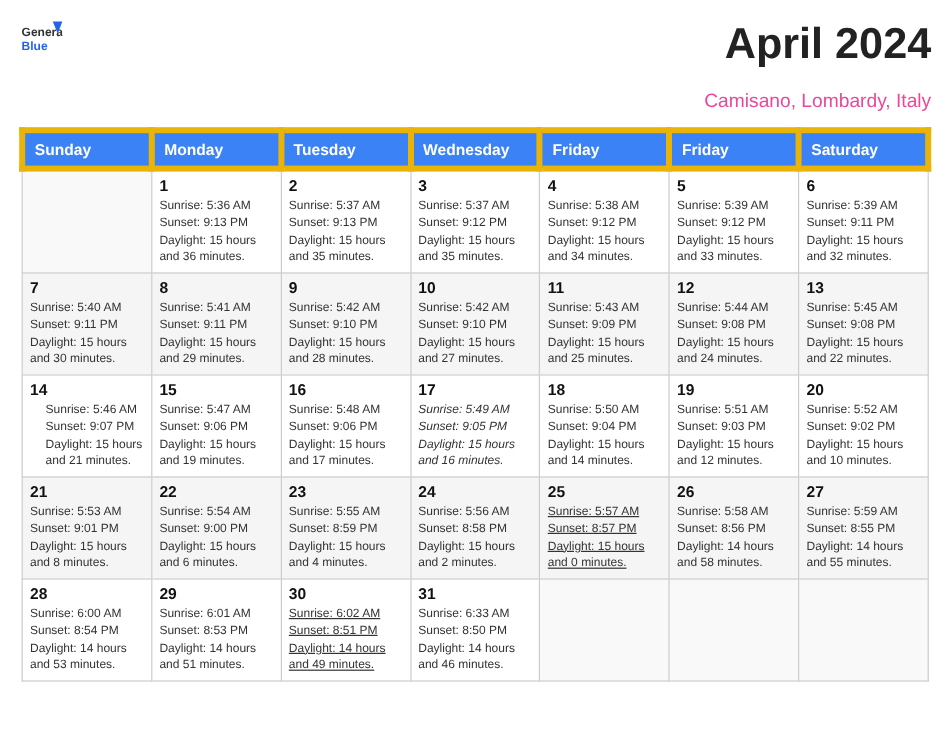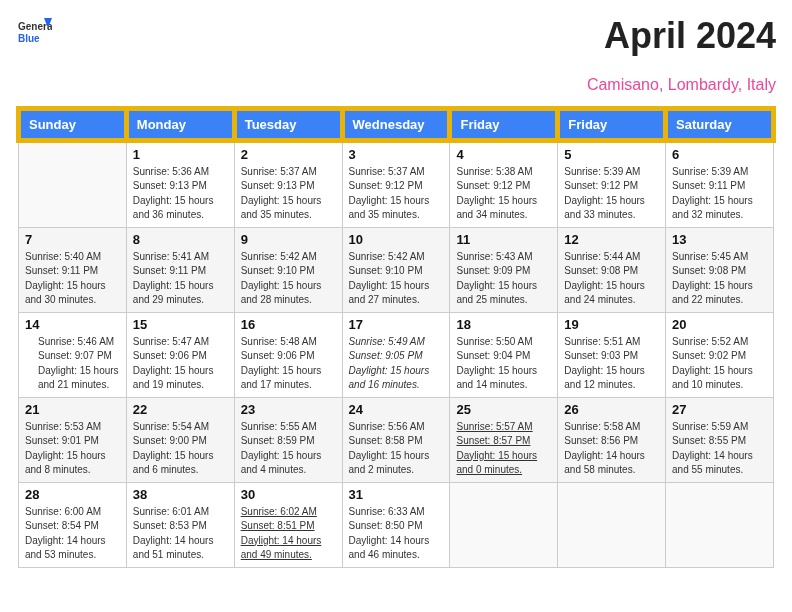--- a/index.html
+++ b/index.html
@@ -285,21 +285,21 @@
         </td>
       </tr>
       <tr>
         <td>
           <div class="day-number">28</div>
           <div class="day-info" style="white-space: pre-line;">Sunrise: 6:00 AM
 Sunset: 8:54 PM
 Daylight: 14 hours and 53 minutes.</div>
         </td>
         <td>
-          <div class="day-number">38</div>
+          <div class="day-number">29</div>
           <div class="day-info" style="white-space: pre-line;">Sunrise: 6:01 AM
 Sunset: 8:53 PM
 Daylight: 14 hours and 51 minutes.</div>
         </td>
         <td>
           <div class="day-number">30</div>
           <div class="day-info" style="white-space: pre-line; text-decoration: underline;">Sunrise: 6:02 AM
 Sunset: 8:51 PM
 Daylight: 14 hours and 49 minutes.</div>
         </td>

